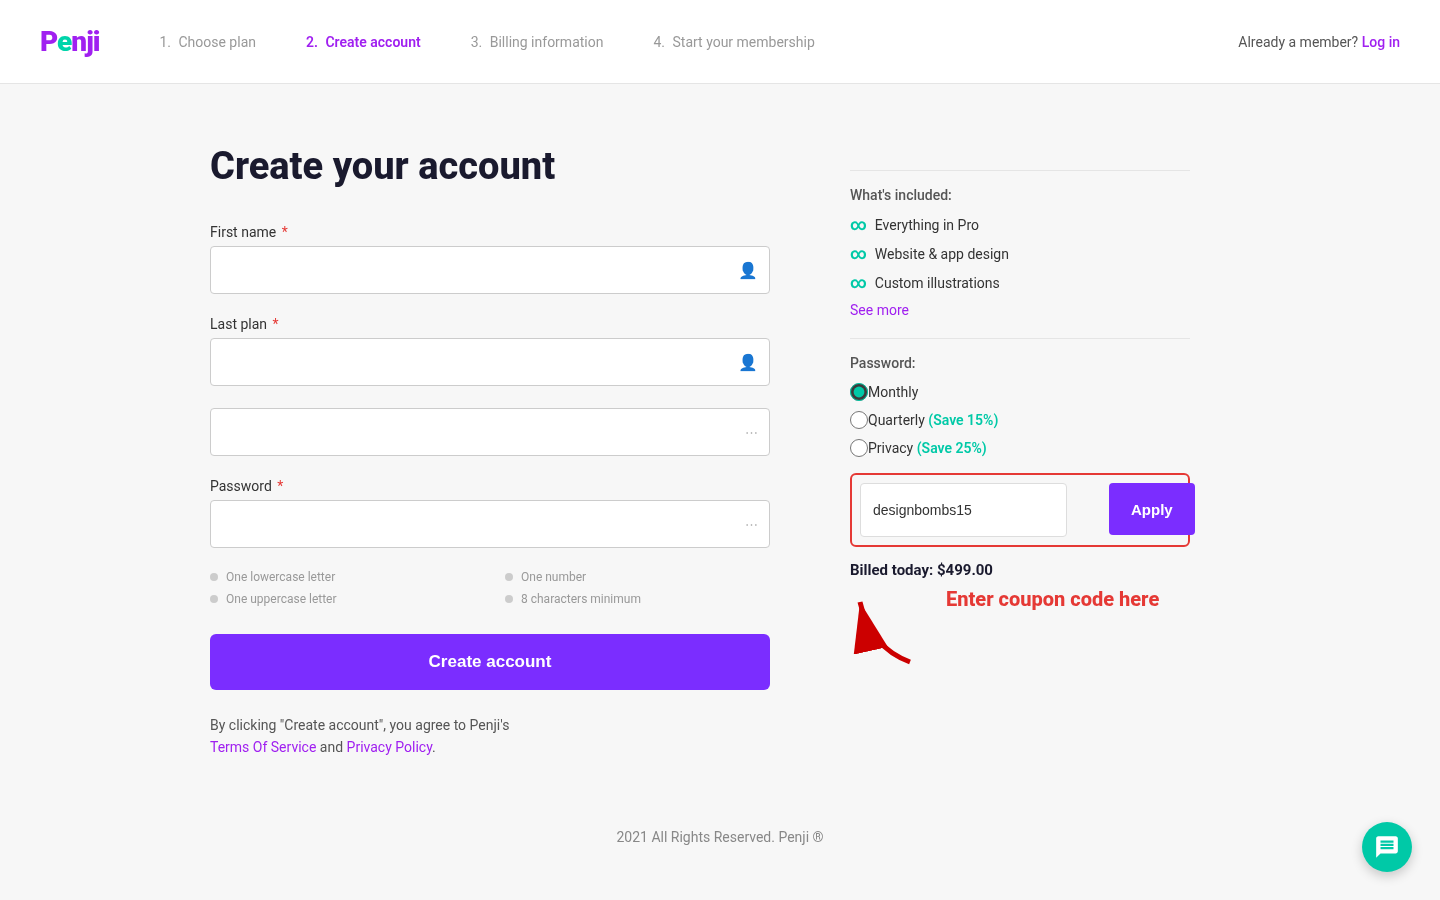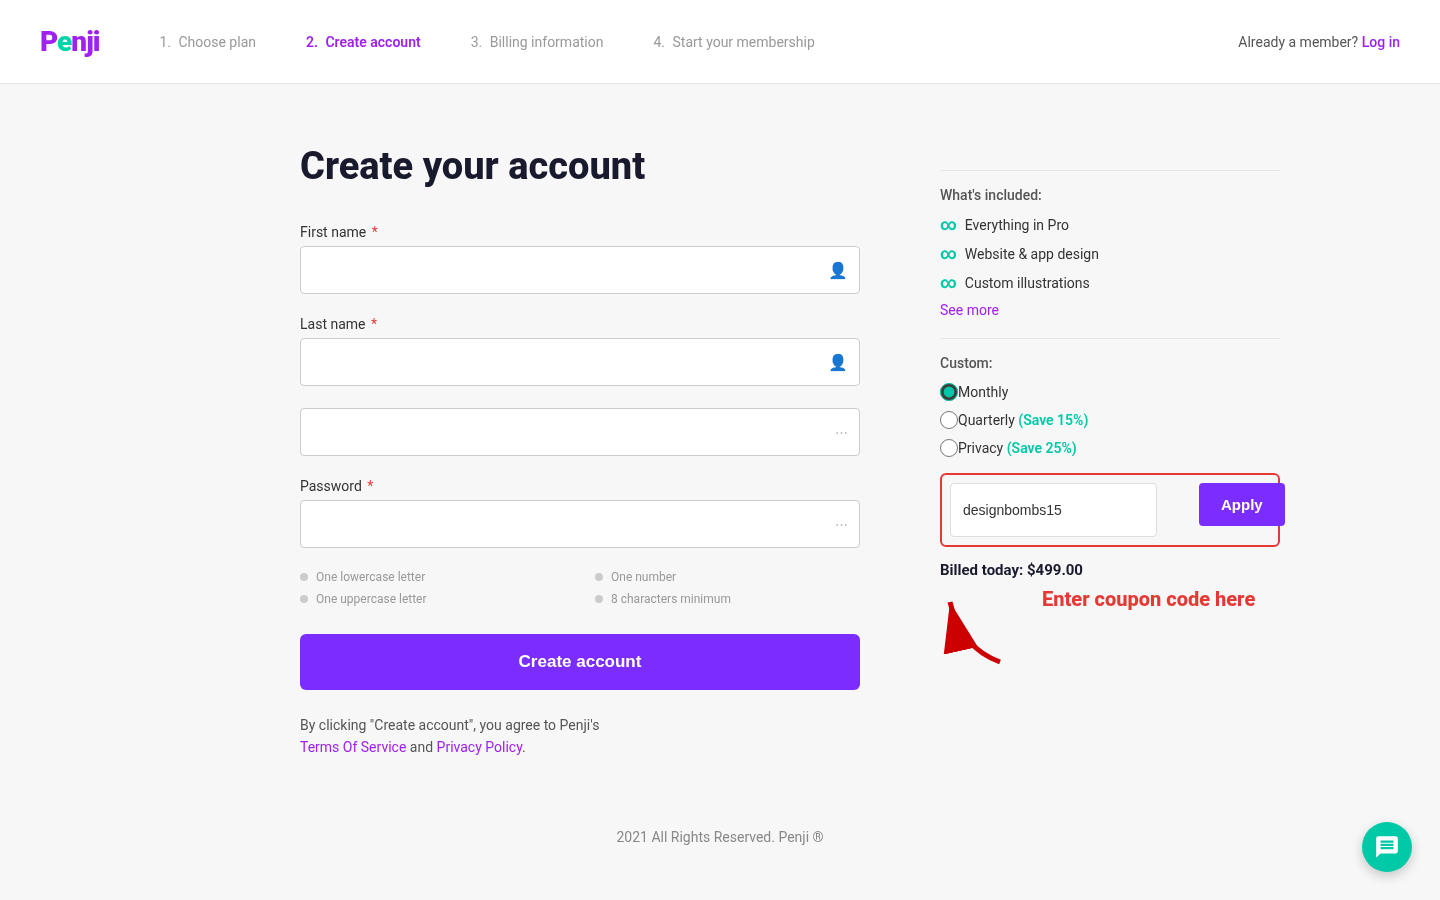--- a/index.html
+++ b/index.html
@@ -48,21 +48,20 @@
       font-weight: 500;
     }
 
     
     .main-layout {
       display: flex;
       max-width: 1380px;
       margin: 0 auto;
       padding: 60px 40px 40px 180px;
       gap: 80px;
-      justify-content: center;
     }
 
     
     .form-section {
       flex: 1;
       max-width: 560px;
     }
     .page-title {
       font-size: 38px;
       font-weight: 800;
@@ -252,21 +251,21 @@
       flex: 1;
       height: 54px;
       border: 1px solid #ddd;
       border-radius: 4px;
       padding: 0 12px;
       font-size: 14px;
       outline: none;
       color: #333;
     }
     .apply-btn {
-      height: 43px;
+      height: 52px;
       padding: 0 22px;
       background: #7b2dff;
       color: #fff;
       border: none;
       border-radius: 4px;
       font-size: 15px;
       font-weight: 600;
       cursor: pointer;
       margin-left: 36px;
     }
@@ -351,21 +350,21 @@
         <span class="required">*</span>
       </label>
       <div class="input-with-icon">
         <input type="text" class="form-input" style="">
         <span class="input-icon">👤</span>
       </div>
     </div>
 
     <div class="form-group">
       <label class="form-label">
-        <span>Last name</span>
+        <span>Last plan</span>
         <span class="required">*</span>
       </label>
       <div class="input-with-icon">
         <input type="text" class="form-input" style="">
         <span class="input-icon">👤</span>
       </div>
     </div>
 
     <div class="form-group">
       <div class="input-with-icon">
@@ -430,21 +429,21 @@
     </div>
     <div class="feature-item">
       <span class="infinity-icon">∞</span>
       <span>Custom illustrations</span>
     </div>
 
     <a href="#" class="see-more">See more</a>
 
     <hr class="divider">
 
-    <div class="billing-label">Custom:</div>
+    <div class="billing-label">Password:</div>
 
     <div class="billing-option">
       <input type="radio" name="billing" id="monthly" checked="" style="">
       <label for="monthly">Monthly</label>
     </div>
     <div class="billing-option">
       <input type="radio" name="billing" id="quarterly" style="">
       <label for="quarterly">
         <span>Quarterly</span>
         <span class="save-badge">(Save 15%)</span>
@@ -458,21 +457,21 @@
       </label>
     </div>
 
     <div class="coupon-wrapper">
       <input type="text" class="coupon-input" value="designbombs15" style="">
       <button class="apply-btn">Apply</button>
     </div>
 
     <p class="billed-today">Billed today: $499.00</p>
 
-    <div style="display:flex; align-items:flex-start; margin-top:8px; gap:16px;">
+    <div style="display:flex; align-items:flex-start; margin-top:8px; gap:10px;">
       <svg class="arrow-svg" width="70" height="80" viewBox="0 0 70 80">
         <defs>
           <marker id="arrowhead" markerWidth="10" markerHeight="7" refX="10" refY="3.5" orient="auto">
             <polygon points="0 0, 10 3.5, 0 7" fill="#cc0000"></polygon>
           </marker>
         </defs>
         <path d="M 60 75 Q 20 60 10 15" stroke="#cc0000" stroke-width="5" fill="none" marker-end="url(#arrowhead)"></path>
       </svg>
       <span class="coupon-label">Enter coupon code here</span>
     </div>

